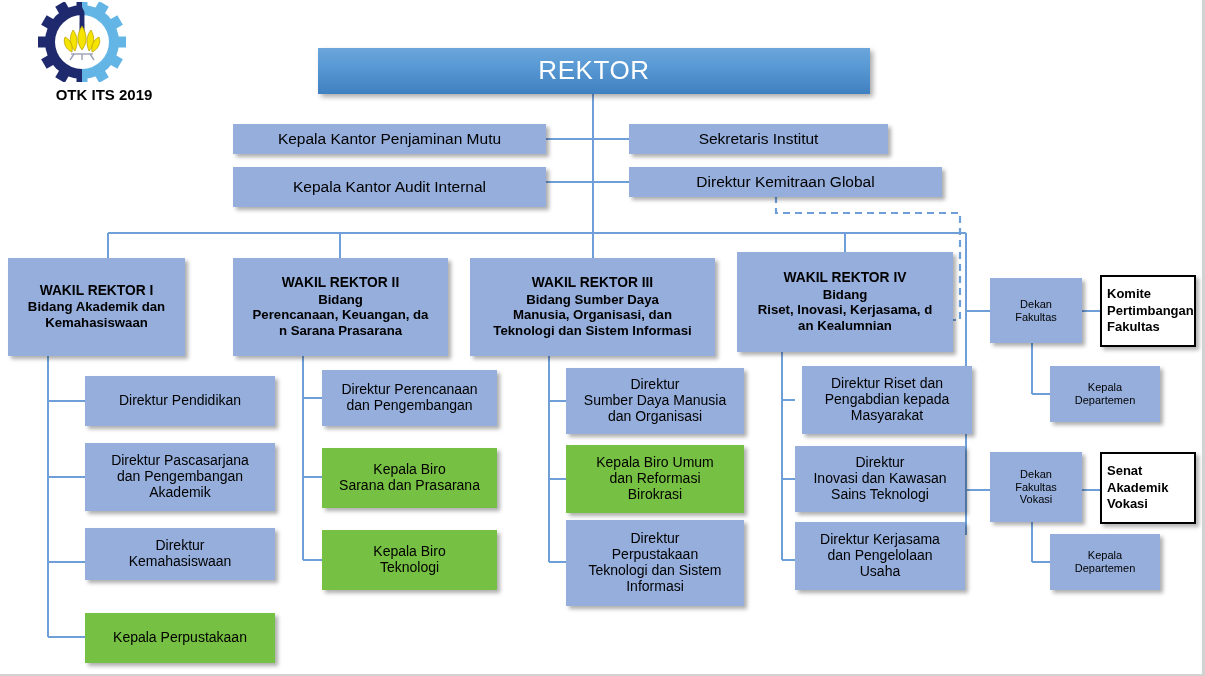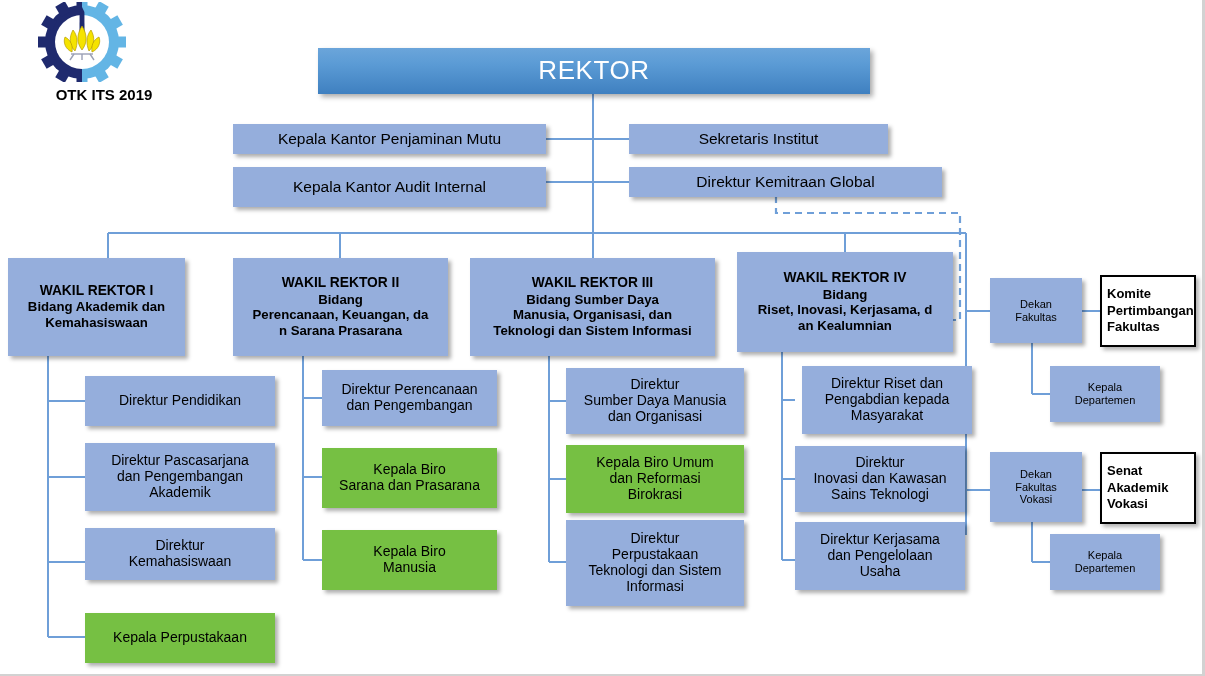--- a/index.html
+++ b/index.html
@@ -295,21 +295,21 @@
       </div>
       <div class="node green child" style="left: 322px; top: 448px; width: 175px; height: 60px;">
         <div class="stack">
           <div>Kepala Biro</div>
           <div>Sarana dan Prasarana</div>
         </div>
       </div>
       <div class="node green child" style="left: 322px; top: 530px; width: 175px; height: 60px;">
         <div class="stack">
           <div>Kepala Biro</div>
-          <div>Manusia</div>
+          <div>Teknologi</div>
         </div>
       </div>
       <div class="node blue child" style="left: 566px; top: 368px; width: 178px; height: 66px;">
         <div class="stack">
           <div>Direktur</div>
           <div>Sumber Daya Manusia</div>
           <div>dan Organisasi</div>
         </div>
       </div>
       <div class="node green child" style="left: 566px; top: 445px; width: 178px; height: 68px;">

